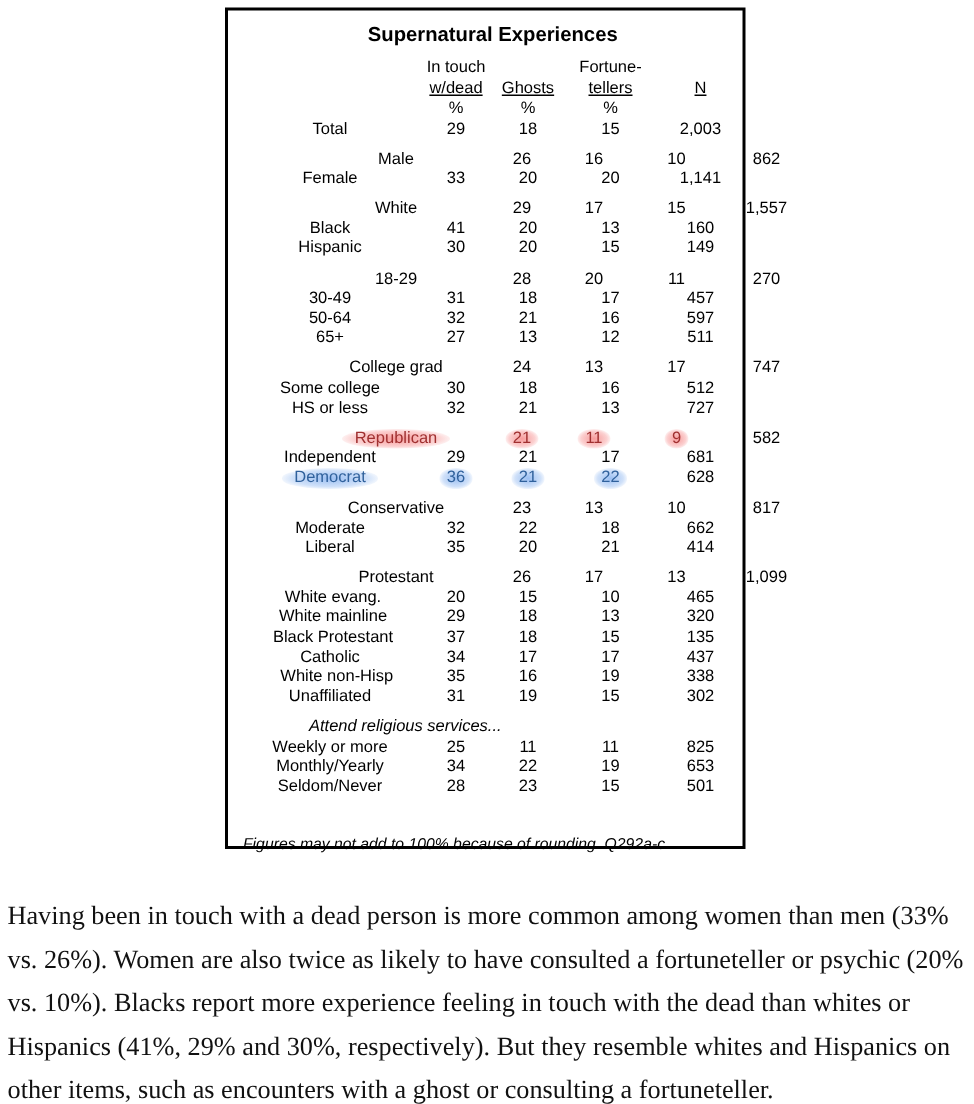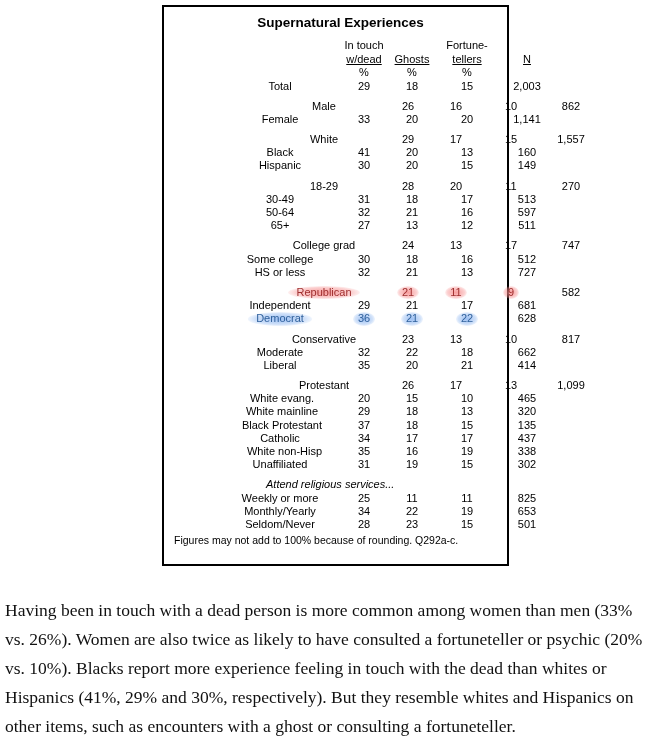--- a/index.html
+++ b/index.html
@@ -1,39 +1,39 @@
 <!DOCTYPE html>
 <html><head>
 <meta charset="utf-8">
 <style>
   html,body{margin:0;padding:0;}
   body{
     width:649px;height:736px;background:#ffffff;position:relative;
     font-family:"Liberation Sans",sans-serif;color:#000;
   }
   .table-box{
-    position:absolute;left:162px;top:5px;width:347px;height:561px;
+    position:absolute;left:150px;top:5px;width:347px;height:561px;
     border:2px solid #000;box-sizing:border-box;
     padding:6px 1px 0 10px;font-size:11px;background:#fff;
   }
   .title{width:333px;text-align:center;font-weight:bold;font-size:13.5px;margin:2px 0 9px 0;}
-  .trow{display:flex;height:13.2px;line-height:13.2px;margin-left:48px;}
+  .trow{display:flex;height:13.2px;line-height:13.2px;}
   .hrow{height:13.5px;line-height:13.5px;}
   .gap{margin-top:7px;padding-left:44px;}
   .cell{box-sizing:border-box;flex:0 0 auto;}
   .label{width:116px;white-space:nowrap;text-align:center;}
   .c1{width:52px;text-align:center;}
   .c2{width:44px;text-align:center;}
   .c3{width:66px;text-align:center;}
   .c4{width:54px;text-align:center;}
   .u{text-decoration:underline;}
   .italic{font-style:italic;}
   .indent1{padding-left:4px;}
   .indent2{padding-left:9px;}
-  .footnote{margin-top:3px;font-size:10.5px;white-space:nowrap;}
+  .footnote{margin-top:26px;font-size:10.5px;white-space:nowrap;font-style:italic;}
   .row-red .label-text,.row-red .hl-num{color:#a03030;}
   .row-blue .label-text,.row-blue .hl-num{color:#30619c;}
   .hl{display:inline-block;border-radius:50%;}
   .hl-num{padding:0 5px;margin:0 -5px;}
   .hl-wide{padding:0 8px;margin:0 -8px;}
   .hl-red{background:radial-gradient(ellipse at center,rgba(246,138,138,0.85) 0%,rgba(246,138,138,0.40) 55%,rgba(246,138,138,0) 78%);}
   .hl-blue{background:radial-gradient(ellipse at center,rgba(138,180,240,0.85) 0%,rgba(138,180,240,0.40) 55%,rgba(138,180,240,0) 78%);}
   .commentary{
     position:absolute;left:5px;top:596px;width:641px;margin:0;
     font-family:"Liberation Serif",serif;font-size:17.5px;line-height:29px;color:#111;
@@ -117,21 +117,21 @@
         <span class="cell c1"><span>28</span></span>
         <span class="cell c2"><span>20</span></span>
         <span class="cell c3"><span>11</span></span>
         <span class="cell c4"><span>270</span></span>
       </div>
       <div class="trow">
         <span class="cell label"><span class="label-text">30-49</span></span>
         <span class="cell c1"><span>31</span></span>
         <span class="cell c2"><span>18</span></span>
         <span class="cell c3"><span>17</span></span>
-        <span class="cell c4"><span>513</span></span>
+        <span class="cell c4"><span>457</span></span>
       </div>
       <div class="trow">
         <span class="cell label"><span class="label-text">50-64</span></span>
         <span class="cell c1"><span>32</span></span>
         <span class="cell c2"><span>21</span></span>
         <span class="cell c3"><span>16</span></span>
         <span class="cell c4"><span>597</span></span>
       </div>
       <div class="trow">
         <span class="cell label"><span class="label-text">65+</span></span>

